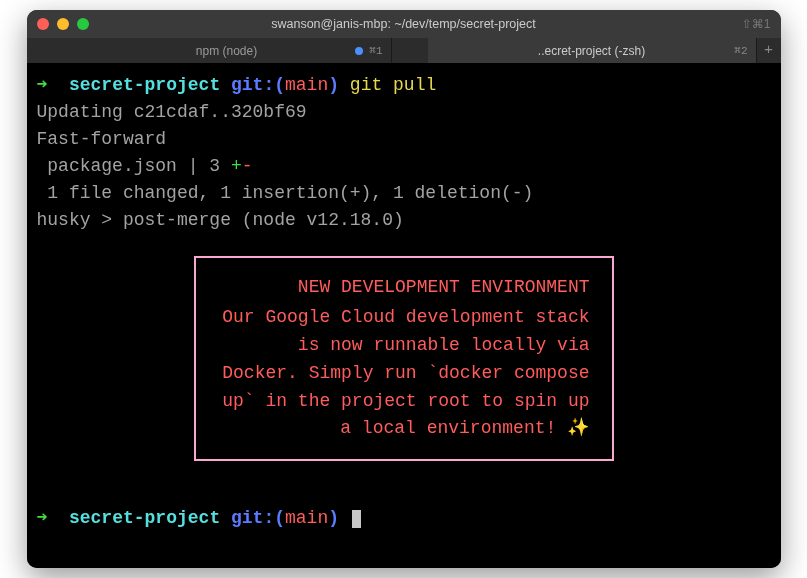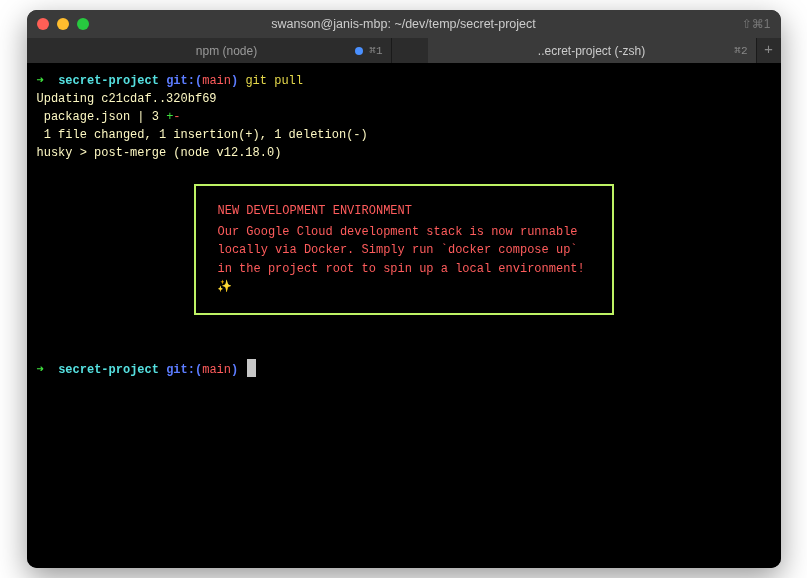--- a/index.html
+++ b/index.html
@@ -104,39 +104,39 @@
       justify-content: center;
       color: #888;
       font-size: 15px;
       background: #2c2c2c;
     }
     .terminal {
       flex: 1;
       background: #000;
       padding: 8px 10px;
       color: #c7c7c7;
-      font-size: 12px;
+      font-size: 18px;
       line-height: 1.5;
       overflow: hidden;
     }
     .line { white-space: pre; }
     .arrow { color: #3fe03f; }
     .cyan { color: #55e0e0; font-weight: bold; }
     .blue { color: #5c7cff; font-weight: bold; }
     .red { color: #ff5c5c; }
     .yellow { color: #e6d94b; }
     .green { color: #3fe03f; }
     .redtext { color: #ff5c5c; }
-    .plain { color: #fef9c3; }
+    .plain { color: #a3a3a3; }
     .announce {
       margin: 22px auto 0;
       width: 420px;
-      border: 2px solid #bef264;
+      border: 2px solid #f9a8d4;
       padding: 16px 22px;
-      text-align: left;
+      text-align: right;
       color: #ff5c5c;
       line-height: 1.55;
     }
     .announce-title {
       display: block;
       margin-bottom: 2px;
     }
     .prompt2 {
       margin-top: 44px;
     }
@@ -176,20 +176,21 @@
       <span class="tab-right">
         <span>⌘2</span>
       </span>
     </div>
     <div class="tab-add">+</div>
   </div>
 
   <div class="terminal">
     <div class="line"><span class="arrow">➜ </span> <span class="cyan">secret-project</span> <span class="blue">git:(</span><span class="red">main</span><span class="blue">)</span> <span class="yellow">git pull</span></div>
     <div class="line plain">Updating c21cdaf..320bf69</div>
+    <div class="line plain">Fast-forward</div>
     <div class="line"><span class="plain"> package.json | 3 </span><span class="green">+</span><span class="redtext">-</span></div>
     <div class="line plain"> 1 file changed, 1 insertion(+), 1 deletion(-)</div>
     <div class="line plain">husky &gt; post-merge (node v12.18.0)</div>
 
     <div class="announce">
       <span class="announce-title">NEW DEVELOPMENT ENVIRONMENT</span>
       <span>Our Google Cloud development stack is now runnable locally via Docker. Simply run `docker compose up` in the project root to spin up a local environment! ✨</span>
     </div>
 
     <div class="line prompt2"><span class="arrow">➜ </span> <span class="cyan">secret-project</span> <span class="blue">git:(</span><span class="red">main</span><span class="blue">)</span> <span class="cursor"></span></div>

